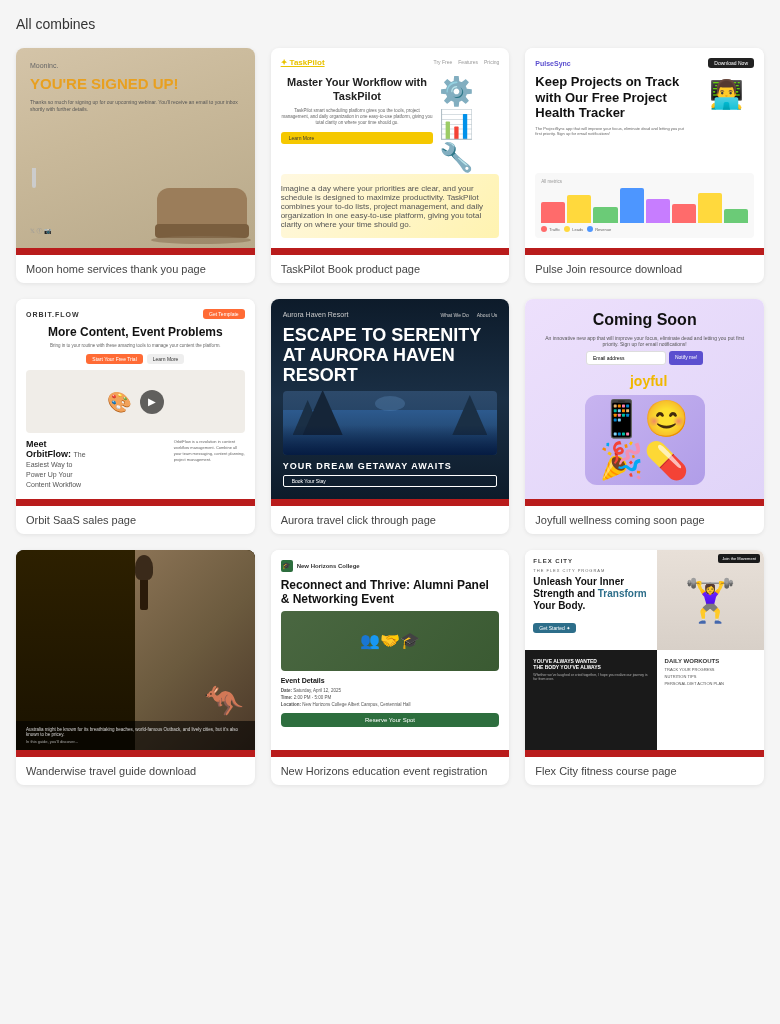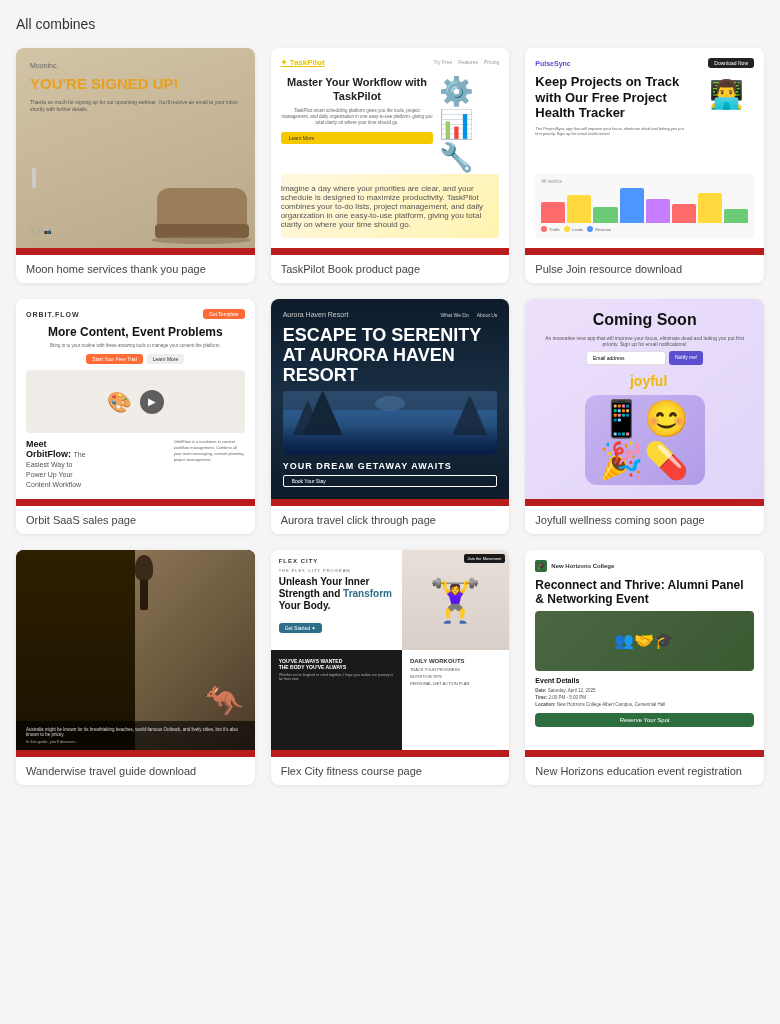--- a/index.html
+++ b/index.html
@@ -478,20 +478,48 @@
           <div style="font-size:4.5px; color:rgba(255,255,255,0.8);">Australia might be known for its breathtaking beaches, world-famous Outback, and lively cities, but it's also known to be pricey.</div>
           <div style="font-size:4px; color:rgba(255,255,255,0.6); margin-top:2px;">In this guide, you'll discover...</div>
         </div>
       </div>
     </div>
     <div class="card-label">Wanderwise travel guide download</div>
   </div>
 
   <div class="card">
     <div class="card-thumbnail">
+      <div class="thumb-horizons" style="height:100%;">
+        <div class="nh-header">
+          <div style="width:12px; height:12px; background:#2d6e3e; border-radius:2px; display:flex; align-items:center; justify-content:center; color:#fff; font-size:7px;">🎓</div>
+          <div class="nh-logo">New Horizons College</div>
+        </div>
+        <div class="nh-headline">Reconnect and Thrive: Alumni Panel &amp; Networking Event</div>
+        <div class="nh-photo">
+
+          <div style="font-size:16px;">👥🤝🎓</div>
+        </div>
+        <div class="nh-details">Event Details</div>
+        <div class="nh-detail-row">
+          <strong>Date:</strong> <span>Saturday, April 12, 2025</span>
+        </div>
+        <div class="nh-detail-row">
+          <strong>Time:</strong> <span>2:00 PM - 5:00 PM</span>
+        </div>
+        <div class="nh-detail-row">
+          <strong>Location:</strong> <span>New Horizons College Albert Campus, Centennial Hall</span>
+        </div>
+        <div class="nh-btn">Reserve Your Spot</div>
+      </div>
+    </div>
+    <div class="card-label">New Horizons education event registration</div>
+  </div>
+
+  <div class="card">
+    <div class="card-thumbnail">
       <div class="thumb-flex" style="height:100%;">
         <div class="fx-top">
           <div class="fx-left">
             <div class="fx-logo">FLEX CITY</div>
             <div class="fx-program">THE FLEX CITY PROGRAM</div>
             <div class="fx-headline">
               <span>Unleash Your Inner Strength and </span><span class="fx-accent">Transform</span><span> Your Body.</span>
             </div>
             <div class="fx-btn">Get Started ✦</div>
           </div>
@@ -510,41 +538,13 @@
             <div class="fx-right-item">TRACK YOUR PROGRESS</div>
             <div class="fx-right-item">NUTRITION TIPS</div>
             <div class="fx-right-item">PERSONAL DIET ACTION PLAN</div>
           </div>
         </div>
       </div>
     </div>
     <div class="card-label">Flex City fitness course page</div>
   </div>
 
-  <div class="card">
-    <div class="card-thumbnail">
-      <div class="thumb-horizons" style="height:100%;">
-        <div class="nh-header">
-          <div style="width:12px; height:12px; background:#2d6e3e; border-radius:2px; display:flex; align-items:center; justify-content:center; color:#fff; font-size:7px;">🎓</div>
-          <div class="nh-logo">New Horizons College</div>
-        </div>
-        <div class="nh-headline">Reconnect and Thrive: Alumni Panel &amp; Networking Event</div>
-        <div class="nh-photo">
-
-          <div style="font-size:16px;">👥🤝🎓</div>
-        </div>
-        <div class="nh-details">Event Details</div>
-        <div class="nh-detail-row">
-          <strong>Date:</strong> <span>Saturday, April 12, 2025</span>
-        </div>
-        <div class="nh-detail-row">
-          <strong>Time:</strong> <span>2:00 PM - 5:00 PM</span>
-        </div>
-        <div class="nh-detail-row">
-          <strong>Location:</strong> <span>New Horizons College Albert Campus, Centennial Hall</span>
-        </div>
-        <div class="nh-btn">Reserve Your Spot</div>
-      </div>
-    </div>
-    <div class="card-label">New Horizons education event registration</div>
-  </div>
-
 </div>
 
 </body></html>

